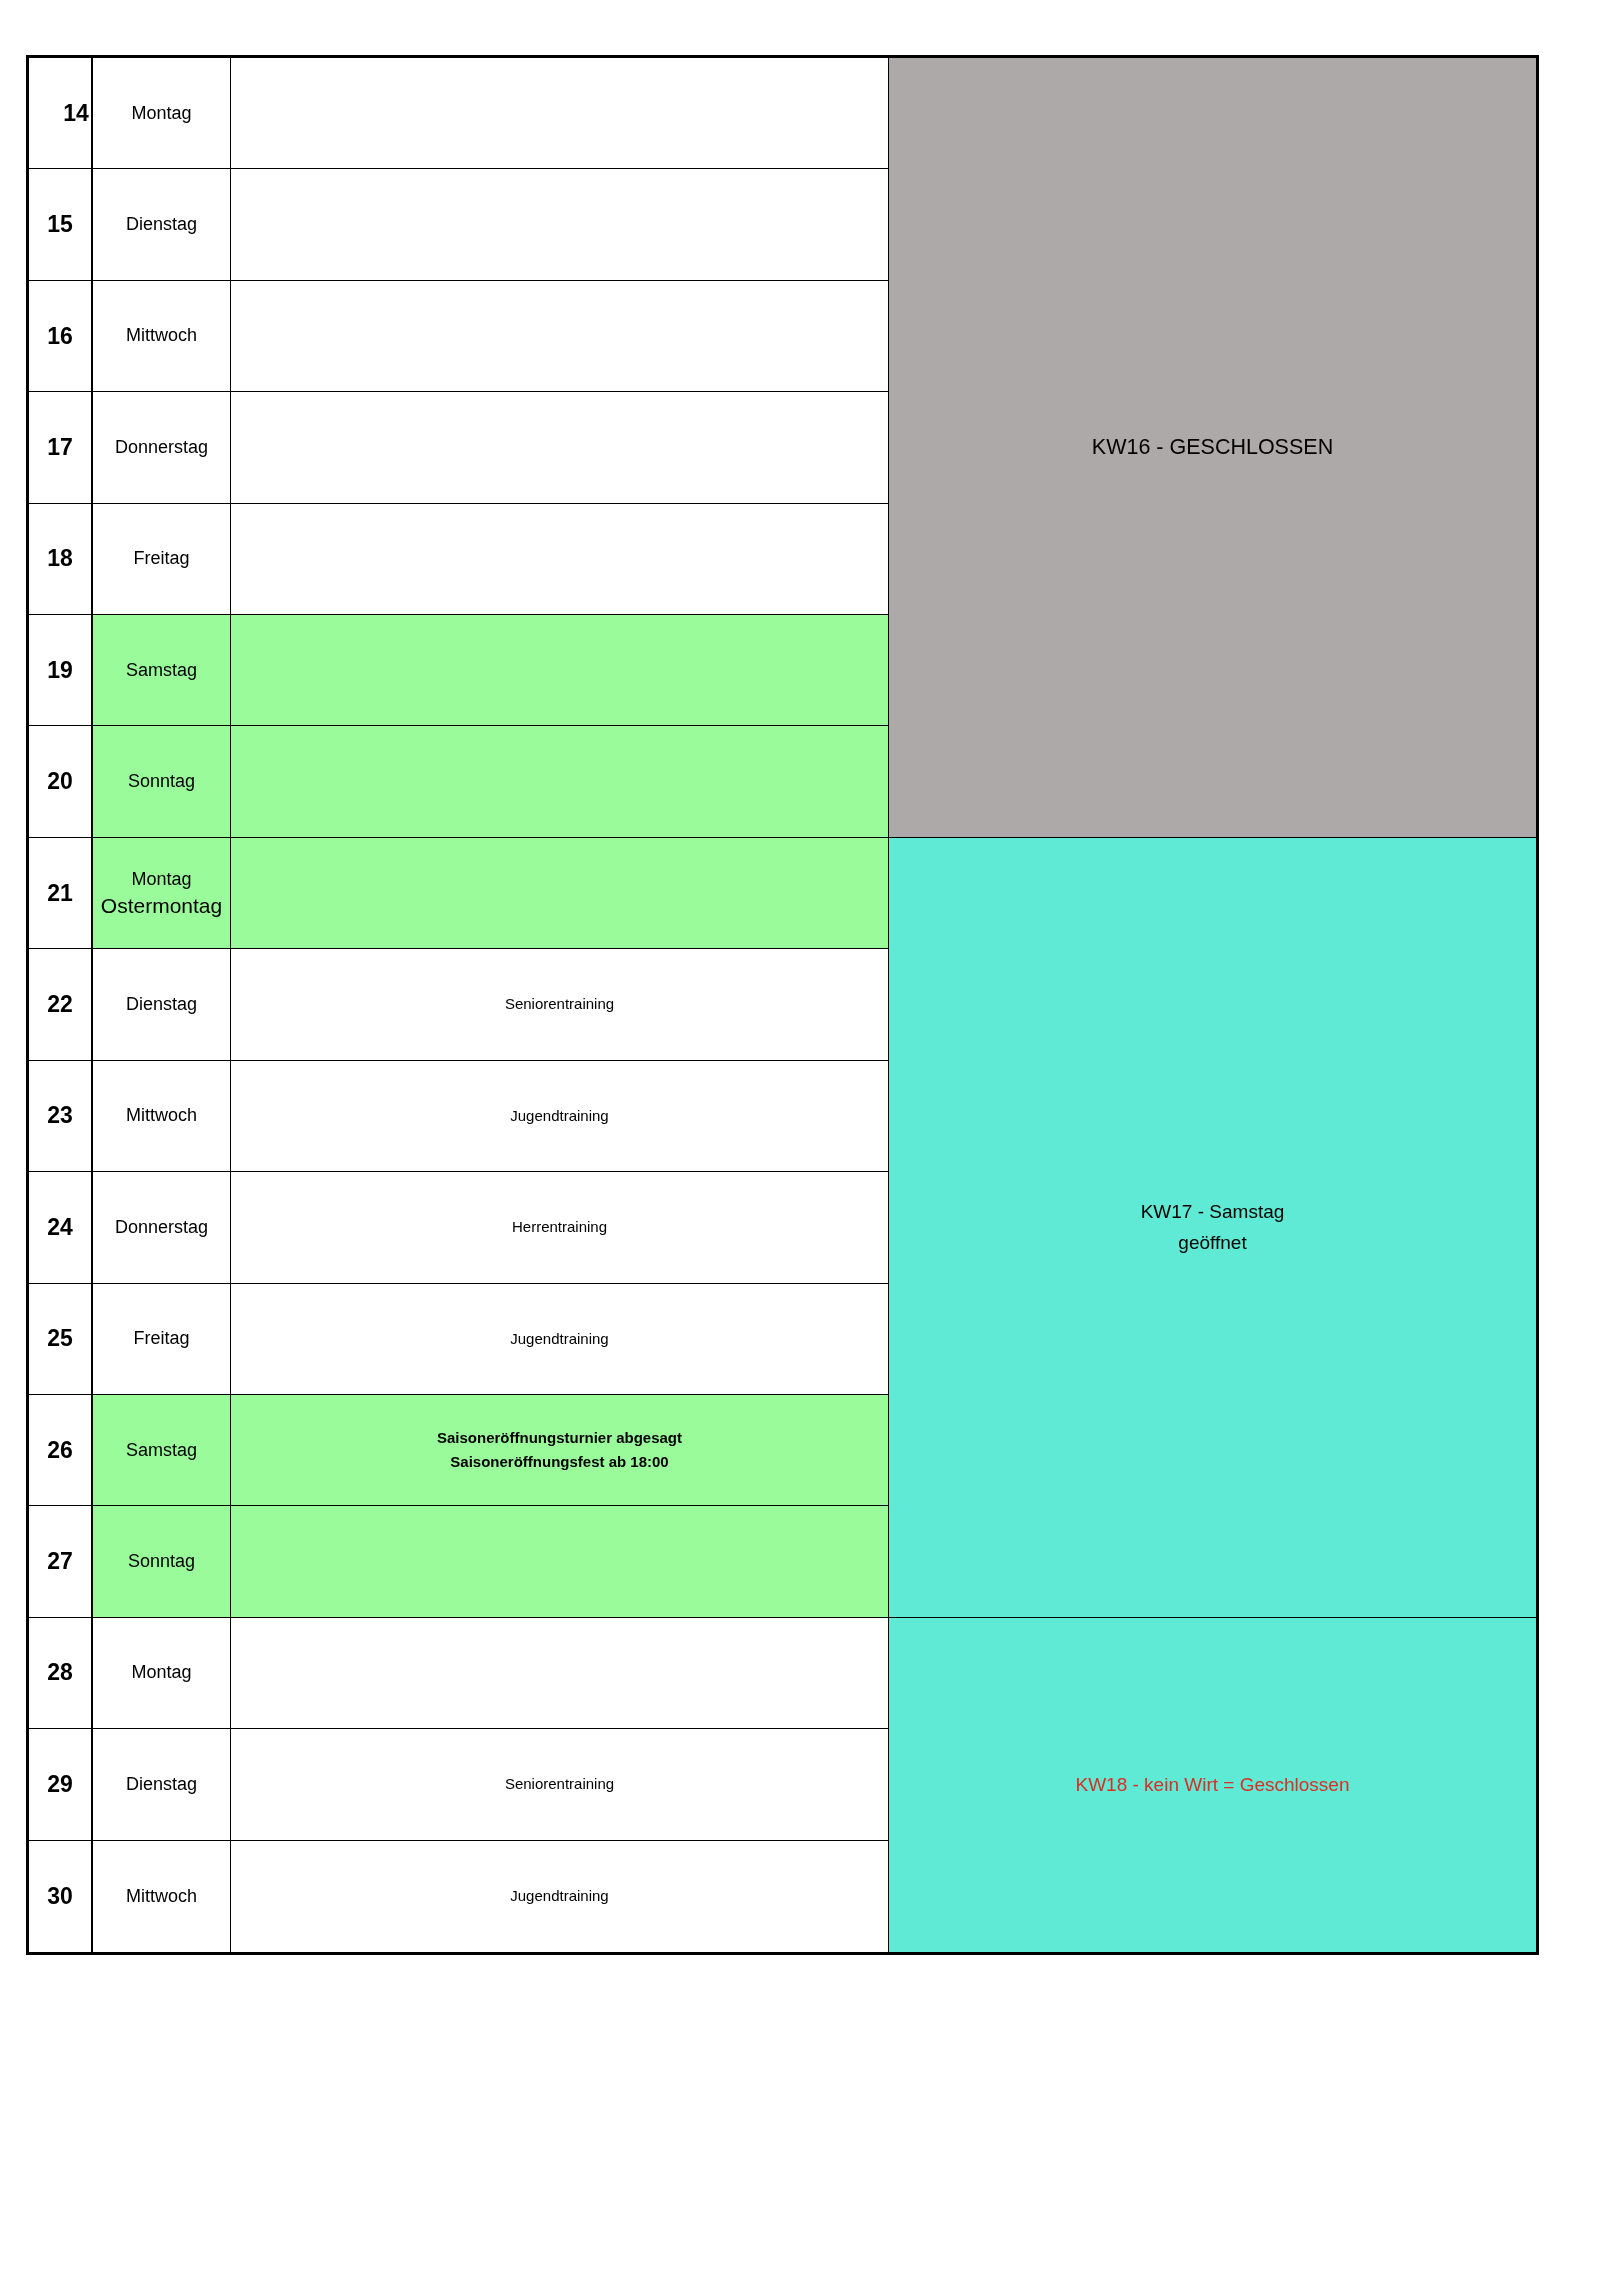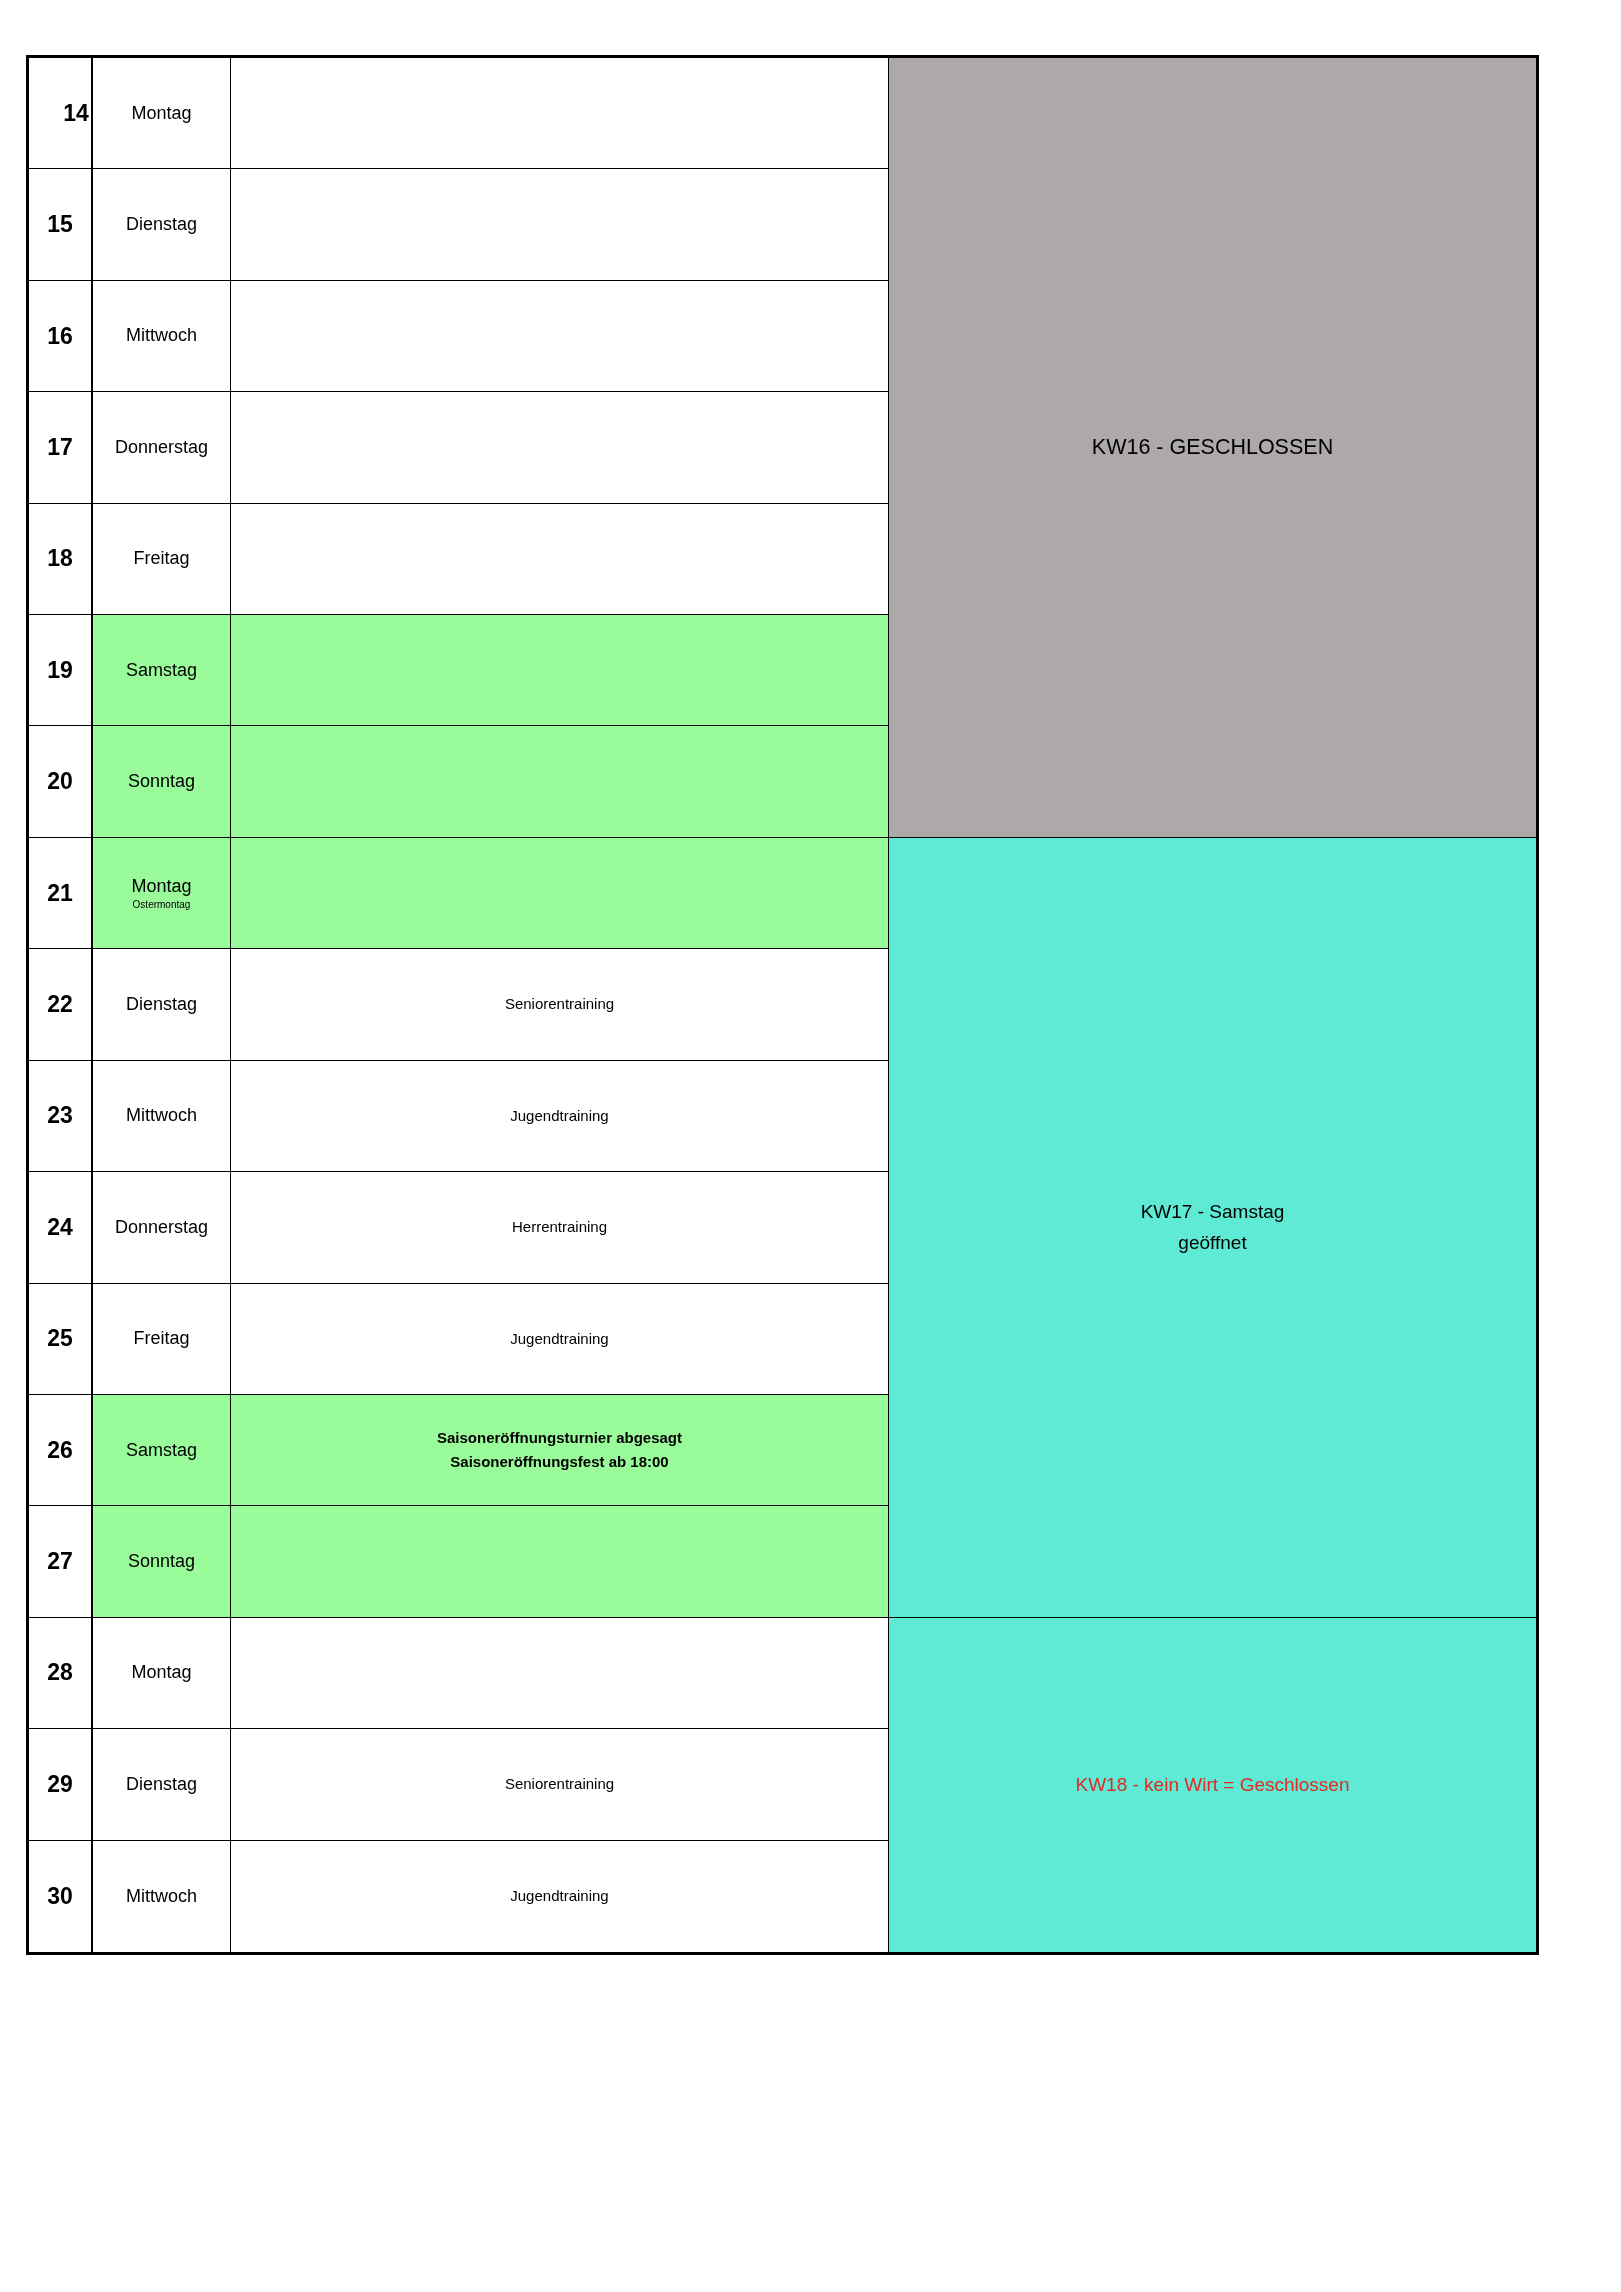--- a/index.html
+++ b/index.html
@@ -28,21 +28,21 @@
     display: flex; flex-direction: column;
     align-items: center; justify-content: center;
     text-align: center;
     overflow: hidden;
   }
   .cell.num  { border-right-width: 2.7px; font-weight: 700; font-size: 23px; }
   .cell.last { border-bottom: none; }
   .cell.event { font-size: 15px; line-height: 1.6; }
 
   .day-name { font-size: 18px; line-height: 1.4; }
-  .day-sub  { font-size: 10px; line-height: 1.25; }
+  .day-sub  { font-size: 21px; line-height: 1.25; }
 
   .hl { background: var(--highlight-green, #9AFB9A); }
 
   .week {
     grid-column: 4;
     border-bottom: 1.8px solid var(--grid-black, #000);
     display: flex; flex-direction: column;
     align-items: center; justify-content: center;
     text-align: center;
     font-size: 19px; line-height: 1.65;

